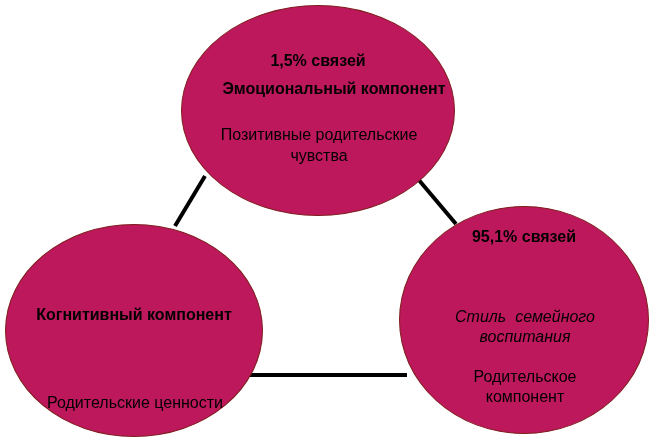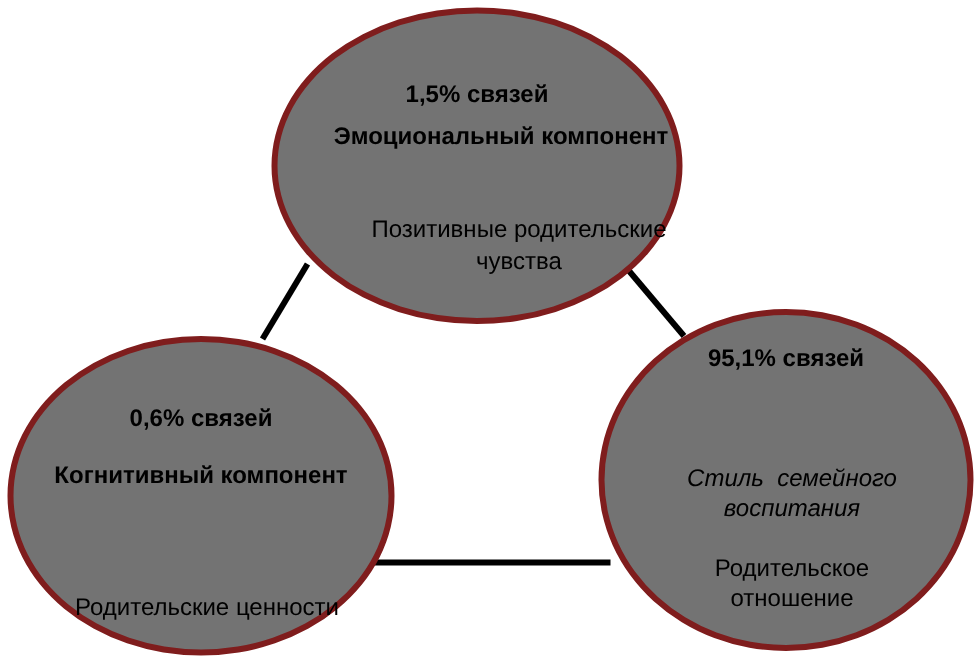--- a/index.html
+++ b/index.html
@@ -18,23 +18,23 @@
   }
   .links {
     position: absolute;
     left: 0;
     top: 0;
     width: 653px;
     height: 443px;
   }
   .ellipse {
     position: absolute;
-    border: 4px solid #7f1d1d;
+    border: 1px solid #7f1d1d;
     border-radius: 50%;
-    background: #737373;
+    background: #be185d;
     box-sizing: border-box;
   }
   .node-emotional {
     left: 181px;
     top: 5px;
     width: 274px;
     height: 211px;
   }
   .node-cognitive {
     left: 5px;
@@ -61,21 +61,21 @@
   .body {
     position: absolute;
     text-align: center;
     font-size: 16px;
     line-height: 21px;
     white-space: pre-wrap;
   }
   
   .node-emotional .pct   { top: 45px; }
   .node-emotional .title { top: 73px; margin-left: 16px; }
-  .node-emotional .item0 { top: 134px; left: 32px; width: 210px; margin-left: 24px; }
+  .node-emotional .item0 { top: 118px; left: 32px; width: 210px; }
   
   .node-cognitive .pct   { top: 42px; }
   .node-cognitive .title { top: 80px; }
   .node-cognitive .item0 { top: 122px; left: 24px; width: 210px; margin-top: 45px; }
   
   .node-behavioral .pct   { top: 20px; }
   .node-behavioral .title { top: 58px; }
   .node-behavioral .item0 { top: 100px; left: 40px; width: 170px; line-height: 20px; font-style: italic; }
   .node-behavioral .item1 { top: 160px; left: 50px; width: 150px; line-height: 20px; }
 </style>
@@ -90,24 +90,23 @@
     <line x1="248" y1="375" x2="407" y2="375" stroke="#000000" stroke-width="4"></line>
   </svg>
 
   <div class="ellipse node-emotional">
     <div class="pct">1,5% связей</div>
     <div class="title">Эмоциональный компонент</div>
     <div class="body item0">Позитивные родительские чувства</div>
   </div>
 
   <div class="ellipse node-cognitive">
-    <div class="pct">0,6% связей</div>
     <div class="title">Когнитивный компонент</div>
     <div class="body item0">Родительские ценности</div>
   </div>
 
   <div class="ellipse node-behavioral">
     <div class="pct">95,1% связей</div>
     <div class="body item0">Стиль  семейного воспитания</div>
-    <div class="body item1">Родительское отношение</div>
+    <div class="body item1">Родительское компонент</div>
   </div>
 
 </div>
 
 </body></html>

